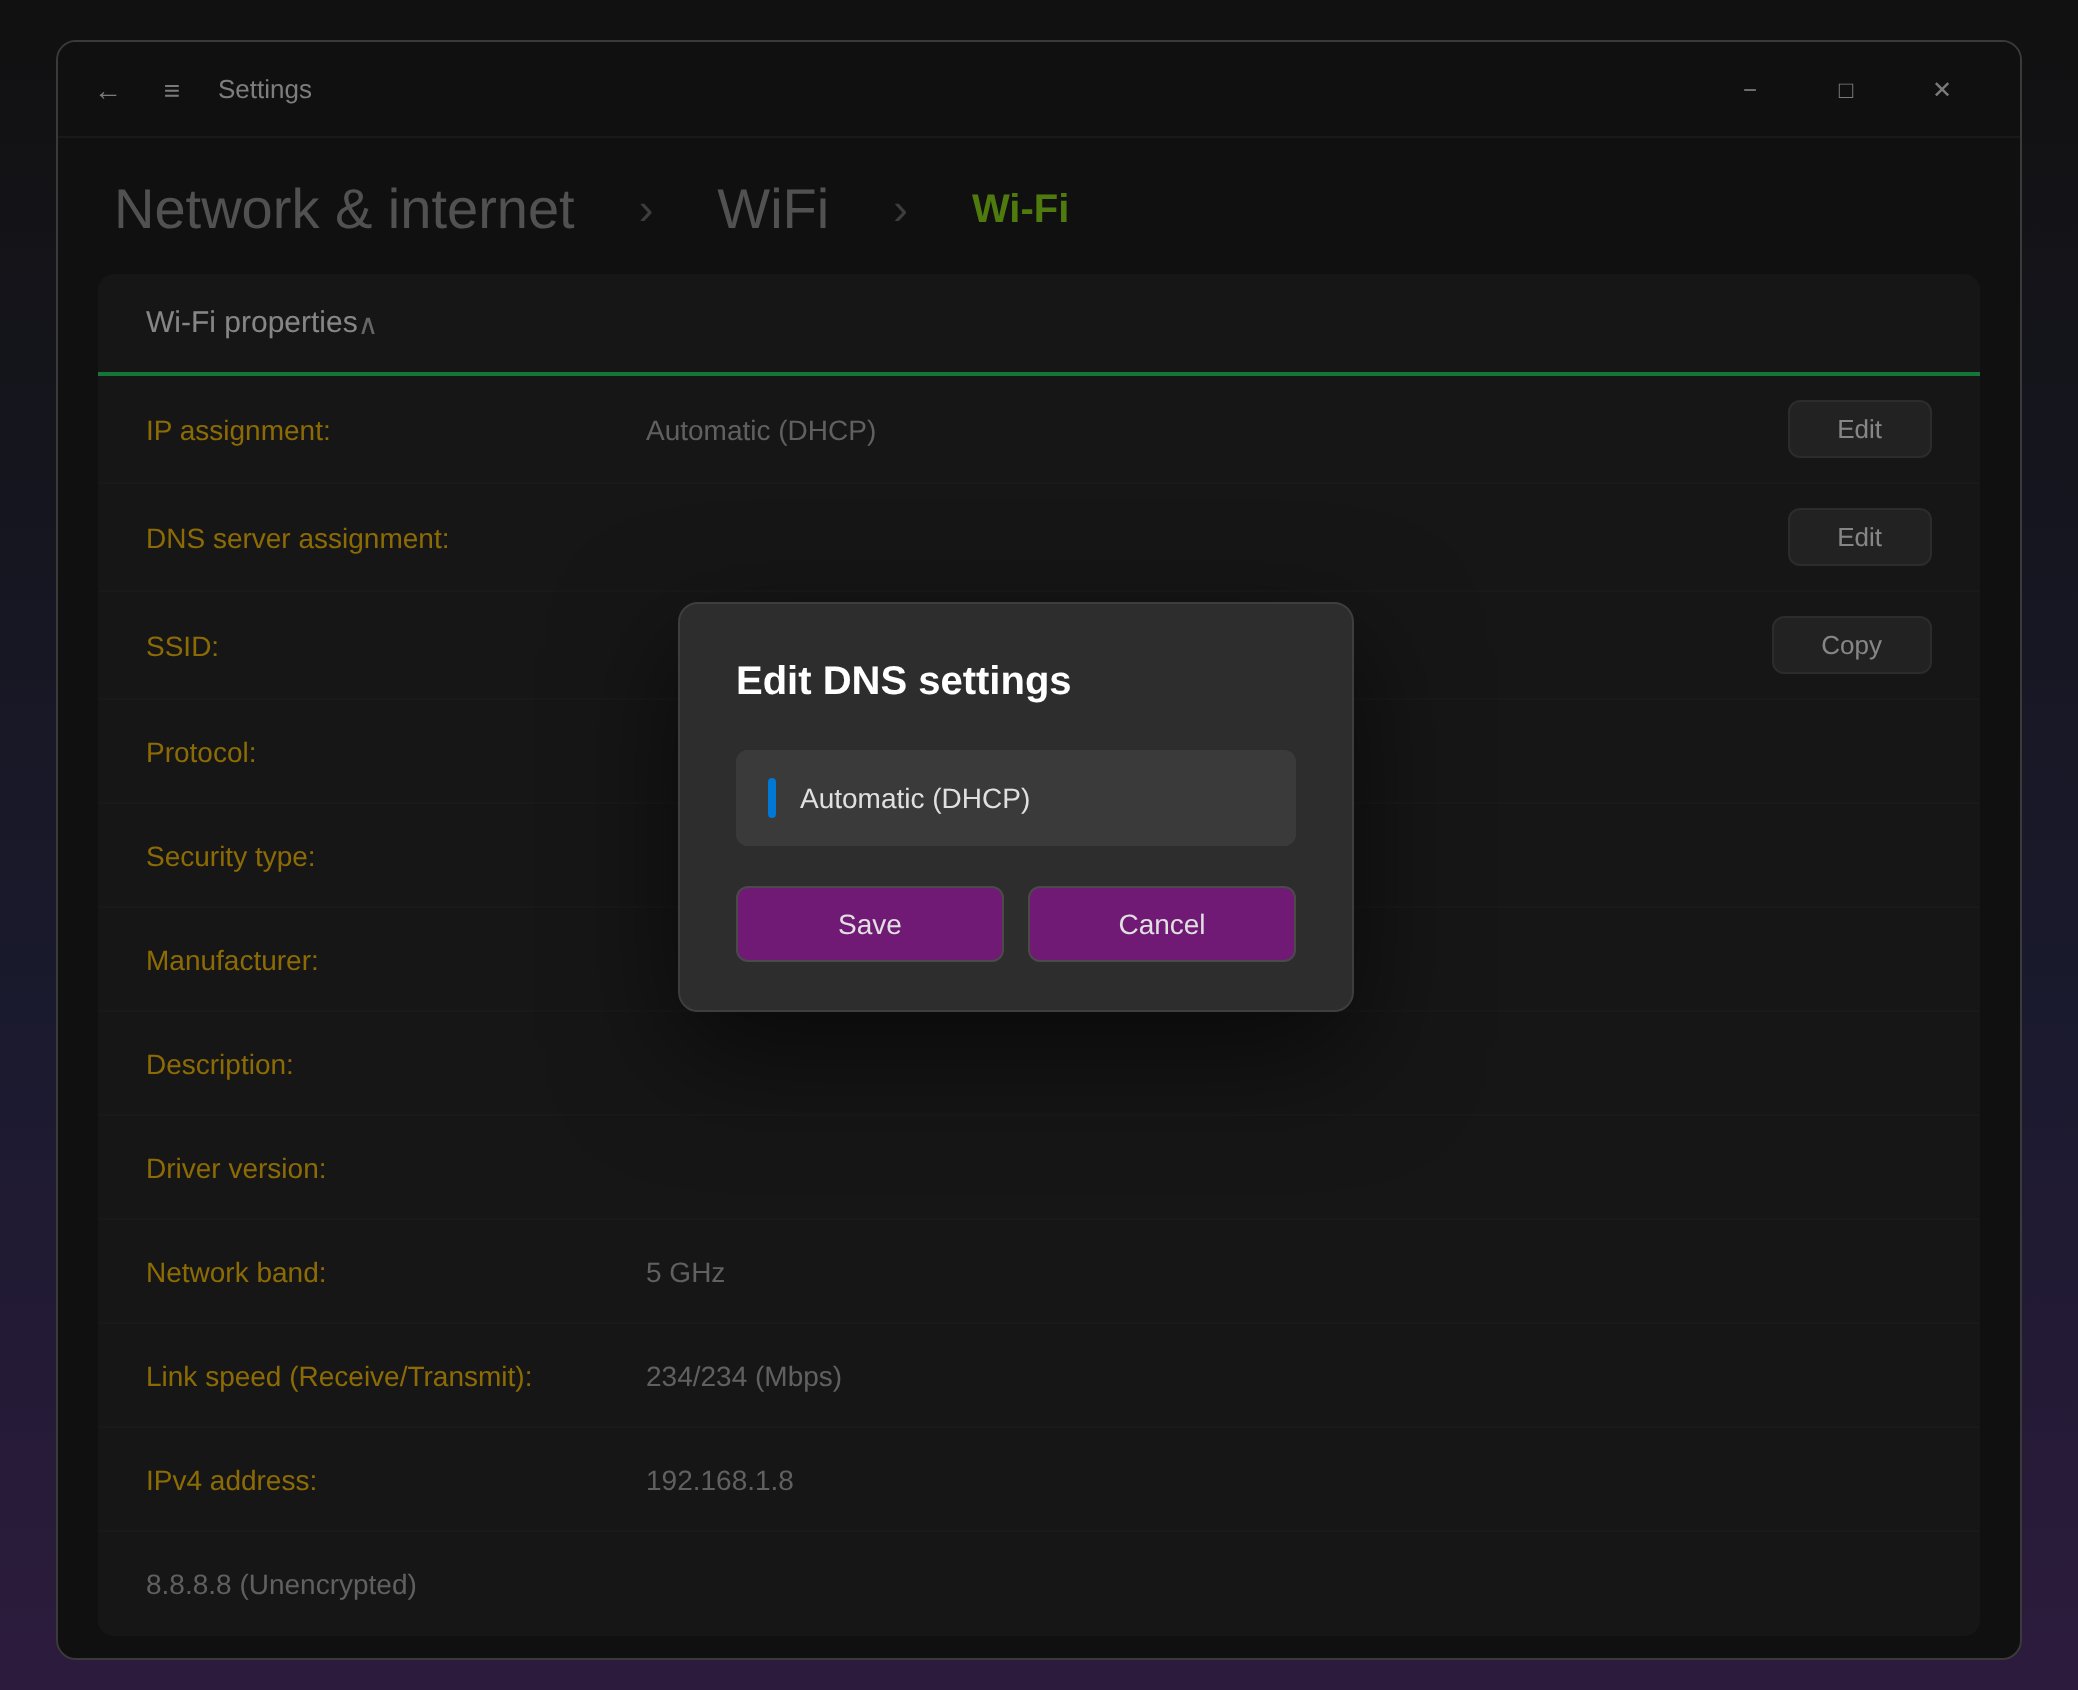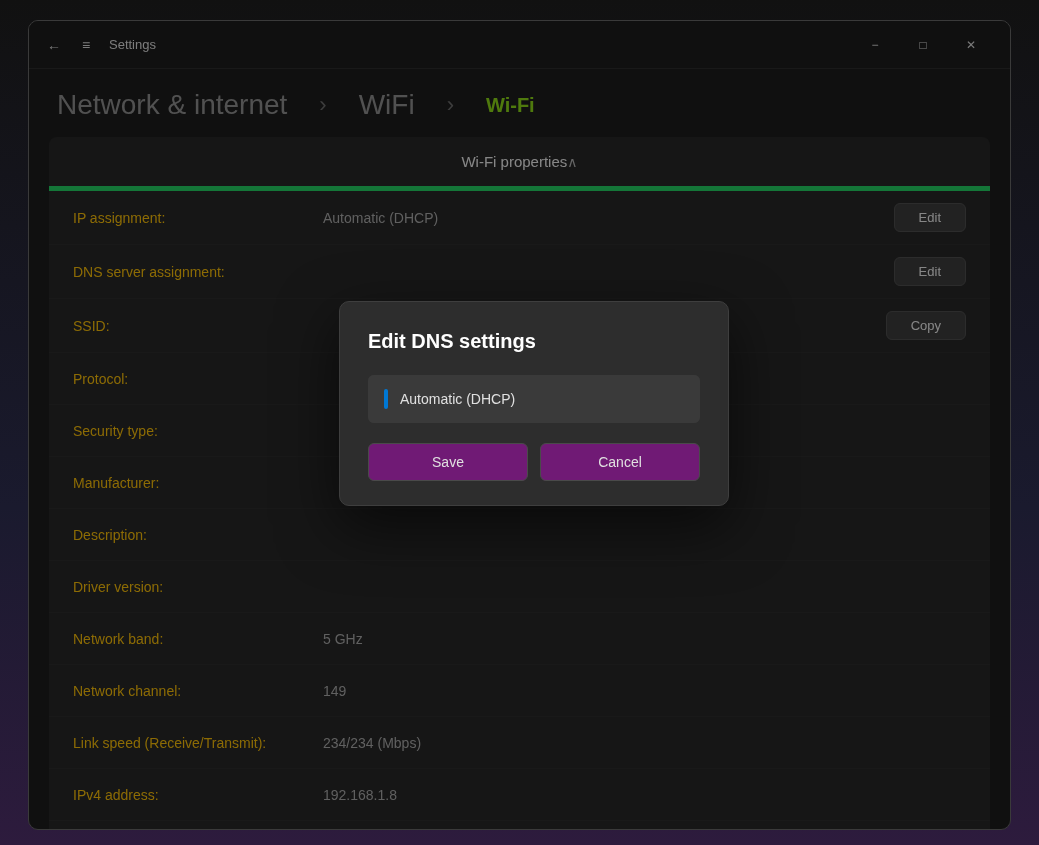--- a/index.html
+++ b/index.html
@@ -112,24 +112,24 @@
     
     .section-panel {
       background: #252525;
       border-radius: 8px;
       padding: 0;
       overflow: hidden;
     }
     .section-header {
       display: flex;
       align-items: center;
-      justify-content: center;
+      justify-content: flex-start;
       padding: 16px 24px;
       cursor: pointer;
-      border-bottom: 5px solid #22c55e;
+      border-bottom: 2px solid #22c55e;
     }
     .section-title {
       font-size: 15px;
       font-weight: 400;
       color: #e0e0e0;
     }
     .section-chevron {
       color: #aaa;
       font-size: 14px;
     }
@@ -182,21 +182,21 @@
       display: flex;
       align-items: center;
       justify-content: center;
     }
 
     
     .dialog {
       background: #2d2d2d;
       border-radius: 10px;
       border: 1px solid #3e3e3e;
-      width: 390px;
+      width: 338px;
       padding: 28px 28px 24px;
       box-shadow: 0 20px 60px rgba(0,0,0,0.6);
       position: absolute;
       top: 280px;
       left: 310px;
     }
     .dialog-title {
       font-size: 20px;
       font-weight: 600;
       color: #ffffff;
@@ -336,24 +336,20 @@
 
       <div class="prop-row">
         <span class="prop-label">Driver version:</span>
       </div>
 
       <div class="prop-row">
         <span class="prop-label">Network band:</span>
         <span class="prop-value">5 GHz</span>
       </div>
 
-      <div class="prop-row">
-        <span class="prop-label">Network channel:</span>
-        <span class="prop-value">149</span>
-      </div>
 
       <div class="prop-row">
         <span class="prop-label">Link speed (Receive/Transmit):</span>
         <span class="prop-value">234/234 (Mbps)</span>
       </div>
 
       <div class="prop-row">
         <span class="prop-label">IPv4 address:</span>
         <span class="prop-value">192.168.1.8</span>
       </div>

